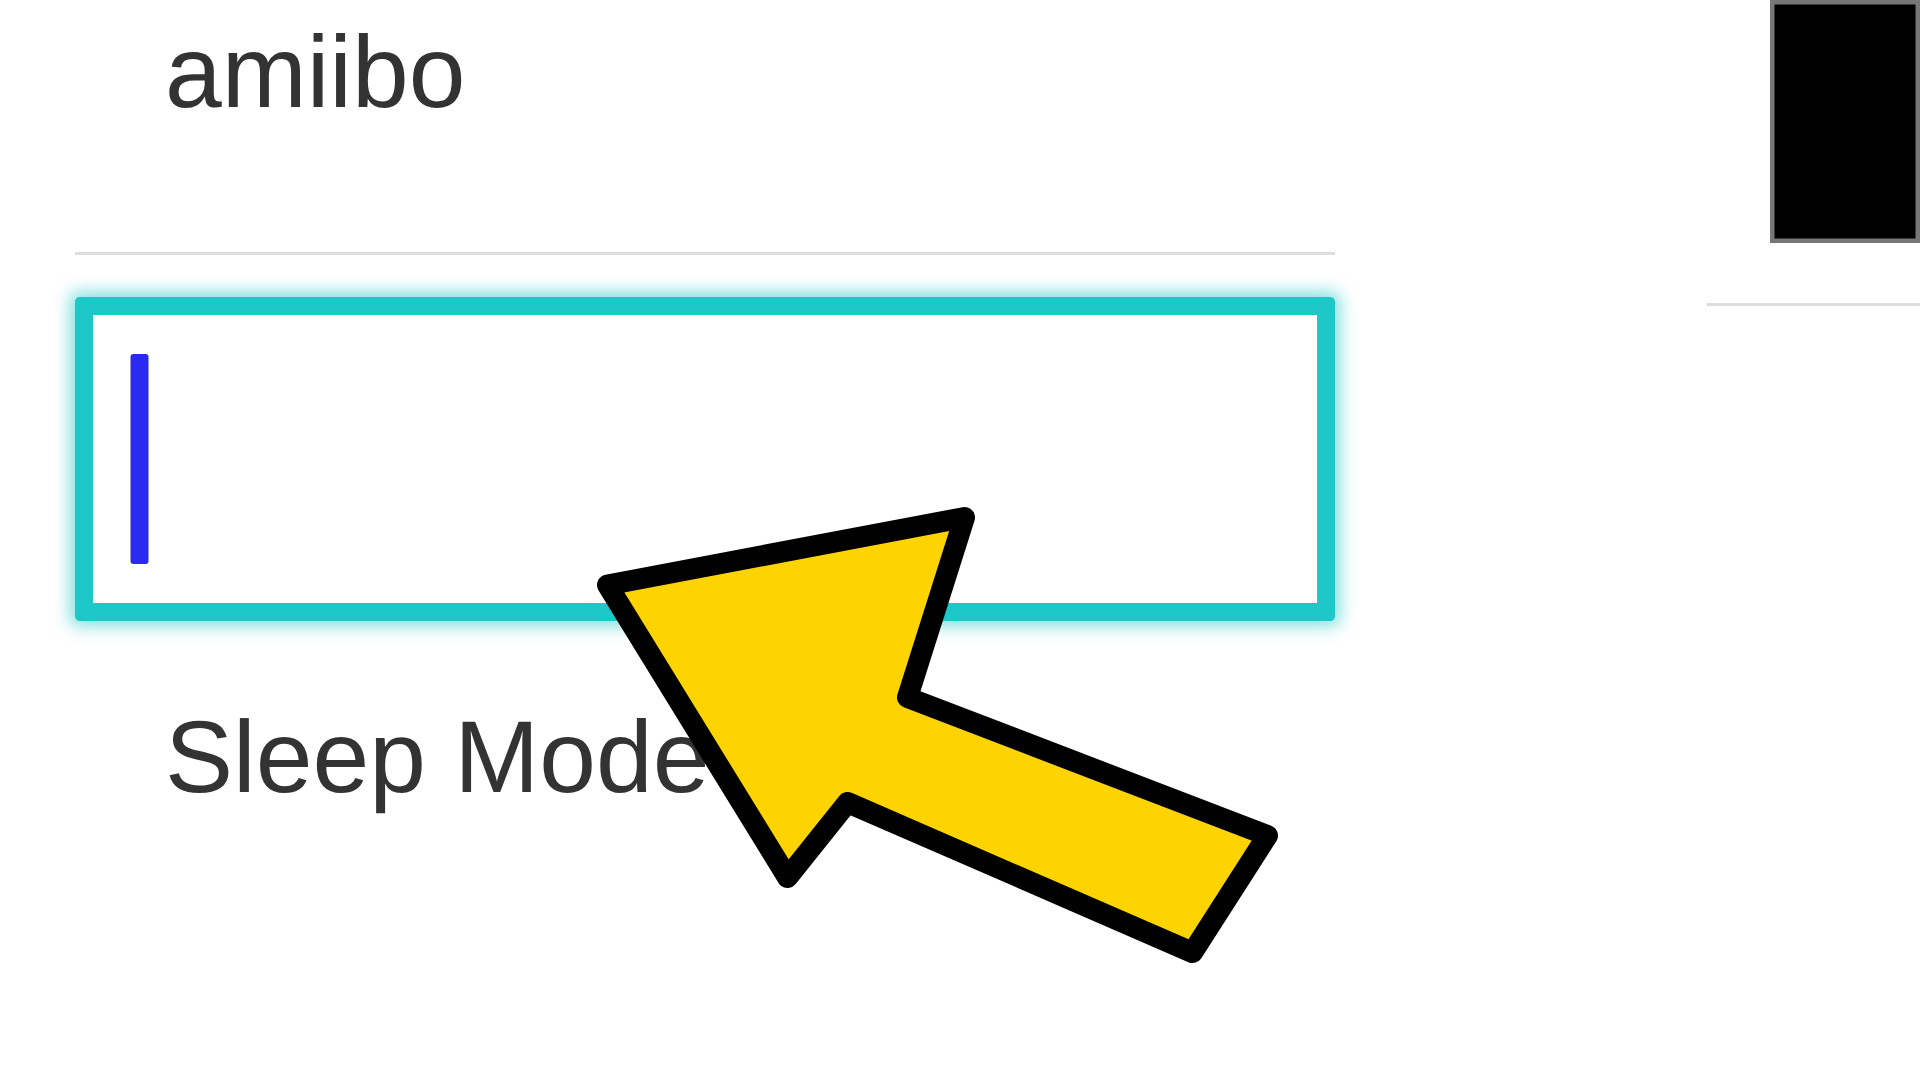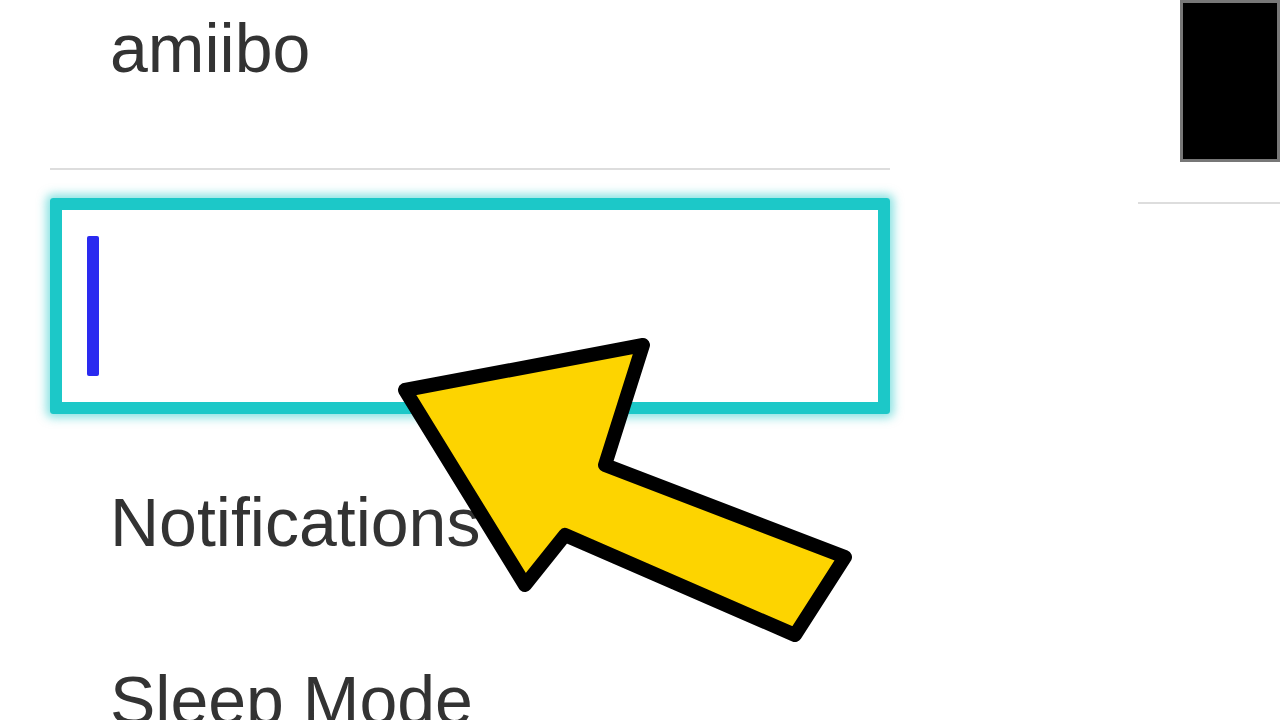--- a/index.html
+++ b/index.html
@@ -63,23 +63,20 @@
   <div class="menu">
 
     <div class="item amiibo">
       <span class="label">amiibo</span>
     </div>
 
     <div class="item selected">
       <span class="cursor-bar"></span>
     </div>
 
-    <div class="item">
-      <span class="label">Notifications</span>
-    </div>
 
     <div class="item sleep">
       <span class="label">Sleep Mode</span>
     </div>
 
   </div>
 
   <div class="black-box"></div>
   <div class="right-divider"></div>
 

